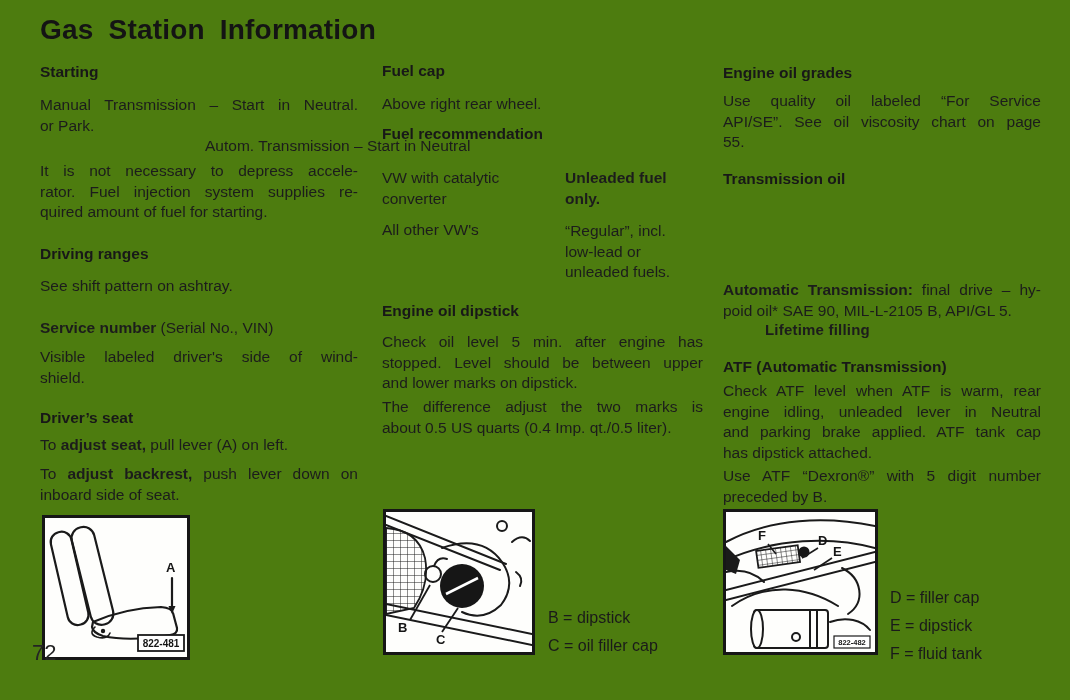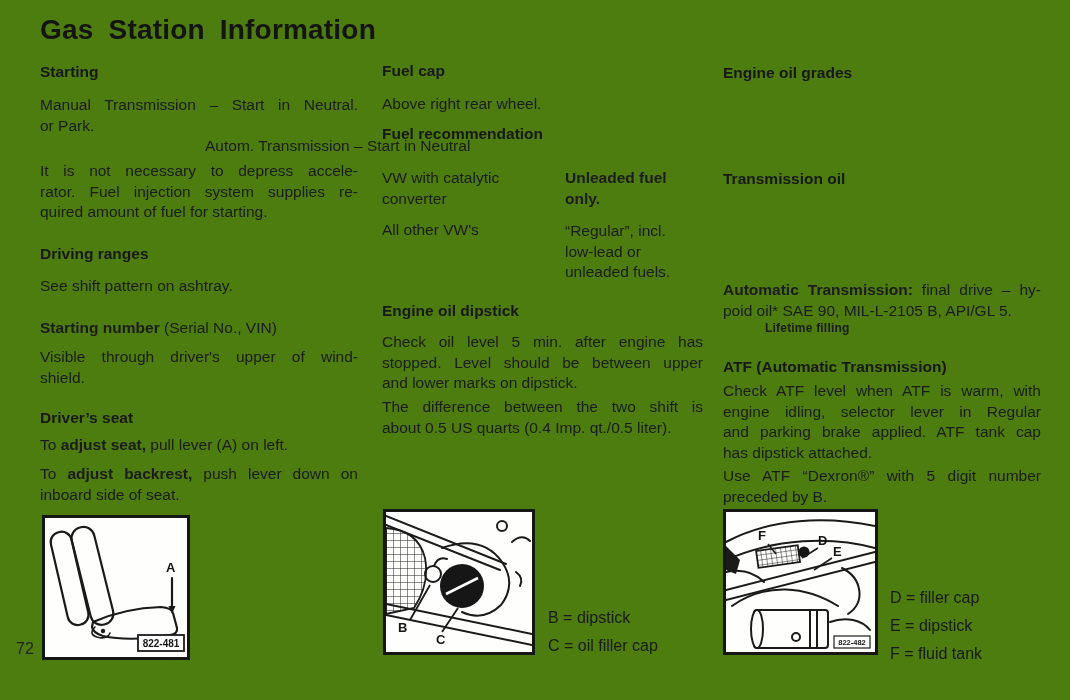--- a/index.html
+++ b/index.html
@@ -16,26 +16,26 @@
   .col{position:absolute;top:0;height:700px;}
   #col1{left:40px;width:318px;text-decoration:underline;}
   #col2{left:382px;width:321px;}
   #col3{left:723px;width:318px;}
   .title{
     font-size:28px;font-weight:700;letter-spacing:.2px;word-spacing:7px;
     color:#141414;
   }
   .h{font-size:15.5px;font-weight:700;color:#181818;}
   .p{font-size:15.5px;line-height:20.5px;}
-  .small-h{font-size:12px;font-weight:700;letter-spacing:.2px;padding-left:42px;}
+  .small-h{font-size:15px;font-weight:700;letter-spacing:.2px;padding-left:42px;}
   .pl{white-space:nowrap;}
   .justify .jl{text-align:justify;text-align-last:justify;}
   .indent-last .pl:last-child{padding-left:165px;}
   .legend{font-size:16px;line-height:28px;color:#1a1a1a;}
-  .pagenum{font-size:16px;color:#242424;}
+  .pagenum{font-size:22px;color:#242424;margin-left:16px;}
   .figure{
     position:absolute;background:#fefefc;
     border:3px solid #161616;box-sizing:border-box;
   }
   .figure svg{display:block;width:100%;height:100%;}
   svg text{font-family:"Liberation Sans","DejaVu Sans",sans-serif;fill:#151515;}
   .figletter{font-size:13px;font-weight:700;}
   b{font-weight:700;}
 </style>
 </head>
@@ -57,24 +57,24 @@
     <div class="blk full p justify" style="top:161px">
         <div class="pl jl">It is not necessary to depress accele-</div>
         <div class="pl jl">rator. Fuel injection system supplies re-</div>
         <div class="pl">quired amount of fuel for starting.</div>
       </div>
 
     <div class="blk full h" style="top:245px">Driving ranges</div>
 
     <div class="blk full p" style="top:276px">See shift pattern on ashtray.</div>
 
-    <div class="blk full p" style="top:318px"><b>Starting number</b> (Serial No., VIN)</div>
+    <div class="blk full p" style="top:318px"><b>Service number</b> (Serial No., VIN)</div>
 
     <div class="blk full p justify" style="top:347px">
-        <div class="pl jl">Visible through driver's upper of wind-</div>
+        <div class="pl jl">Visible labeled driver's side of wind-</div>
         <div class="pl">shield.</div>
       </div>
 
     <div class="blk full p" style="top:435px">To <b>adjust seat,</b> pull lever (A) on left.</div>
 
     <div class="blk full h" style="top:409px">Driver’s seat</div>
 
     <div class="blk full p justify" style="top:464px">
         <div class="pl jl">To <b>adjust backrest,</b> push lever down on</div>
         <div class="pl">inboard side of seat.</div>
@@ -124,21 +124,21 @@
 
     <div class="blk full h" style="top:302px">Engine oil dipstick</div>
 
     <div class="blk full p justify" style="top:332px">
         <div class="pl jl">Check oil level 5 min. after engine has</div>
         <div class="pl jl">stopped. Level should be between upper</div>
         <div class="pl">and lower marks on dipstick.</div>
       </div>
 
     <div class="blk full p justify" style="top:397px">
-        <div class="pl jl">The difference between the two shift is</div>
+        <div class="pl jl">The difference adjust the two marks is</div>
         <div class="pl">about 0.5 US quarts (0.4 Imp. qt./0.5 liter).</div>
       </div>
 
     <div class="figure" style="left:1px;top:509px;width:152px;height:146px">
       <svg viewBox="0 0 146 140">
         <defs>
           <pattern id="g7" width="7" height="7" patternUnits="userSpaceOnUse">
             <path d="M0 0H7M0 0V7" stroke="#1d1d1d" stroke-width="1" fill="none"></path>
           </pattern>
         </defs>
@@ -168,36 +168,41 @@
 
     <div class="blk legend" style="left:166px;top:604px;width:170px">
         <div class="pl">B = dipstick</div>
         <div class="pl">C = oil filler cap</div>
       </div>
   </div>
 
   <div class="col" id="col3">
     <div class="blk full h" style="top:64px">Engine oil grades</div>
 
+    <div class="blk full p justify" style="top:91px">
+        <div class="pl jl">Use quality oil labeled “For Service</div>
+        <div class="pl jl">API/SE”. See oil viscosity chart on page</div>
+        <div class="pl">55.</div>
+      </div>
 
     <div class="blk full h" style="top:170px">Transmission oil</div>
 
 
     <div class="blk full p justify" style="top:280px">
         <div class="pl jl"><b>Automatic Transmission:</b> final drive – hy-</div>
         <div class="pl">poid oil* SAE 90, MIL-L-2105 B, API/GL 5.</div>
       </div>
 
     <div class="blk full small-h" style="top:321px">Lifetime filling</div>
 
     <div class="blk full h" style="top:358px">ATF (Automatic Transmission)</div>
 
     <div class="blk full p justify" style="top:381px">
-        <div class="pl jl">Check ATF level when ATF is warm, with</div>
-        <div class="pl jl">engine idling, selector lever in Regular</div>
+        <div class="pl jl">Check ATF level when ATF is warm, rear</div>
+        <div class="pl jl">engine idling, unleaded lever in Neutral</div>
         <div class="pl jl">and parking brake applied. ATF tank cap</div>
         <div class="pl">has dipstick attached.</div>
       </div>
 
     <div class="blk full p justify" style="top:466px">
         <div class="pl jl">Use ATF “Dexron®” with 5 digit number</div>
         <div class="pl">preceded by B.</div>
       </div>
 
     <div class="figure" style="left:0;top:509px;width:155px;height:146px">

